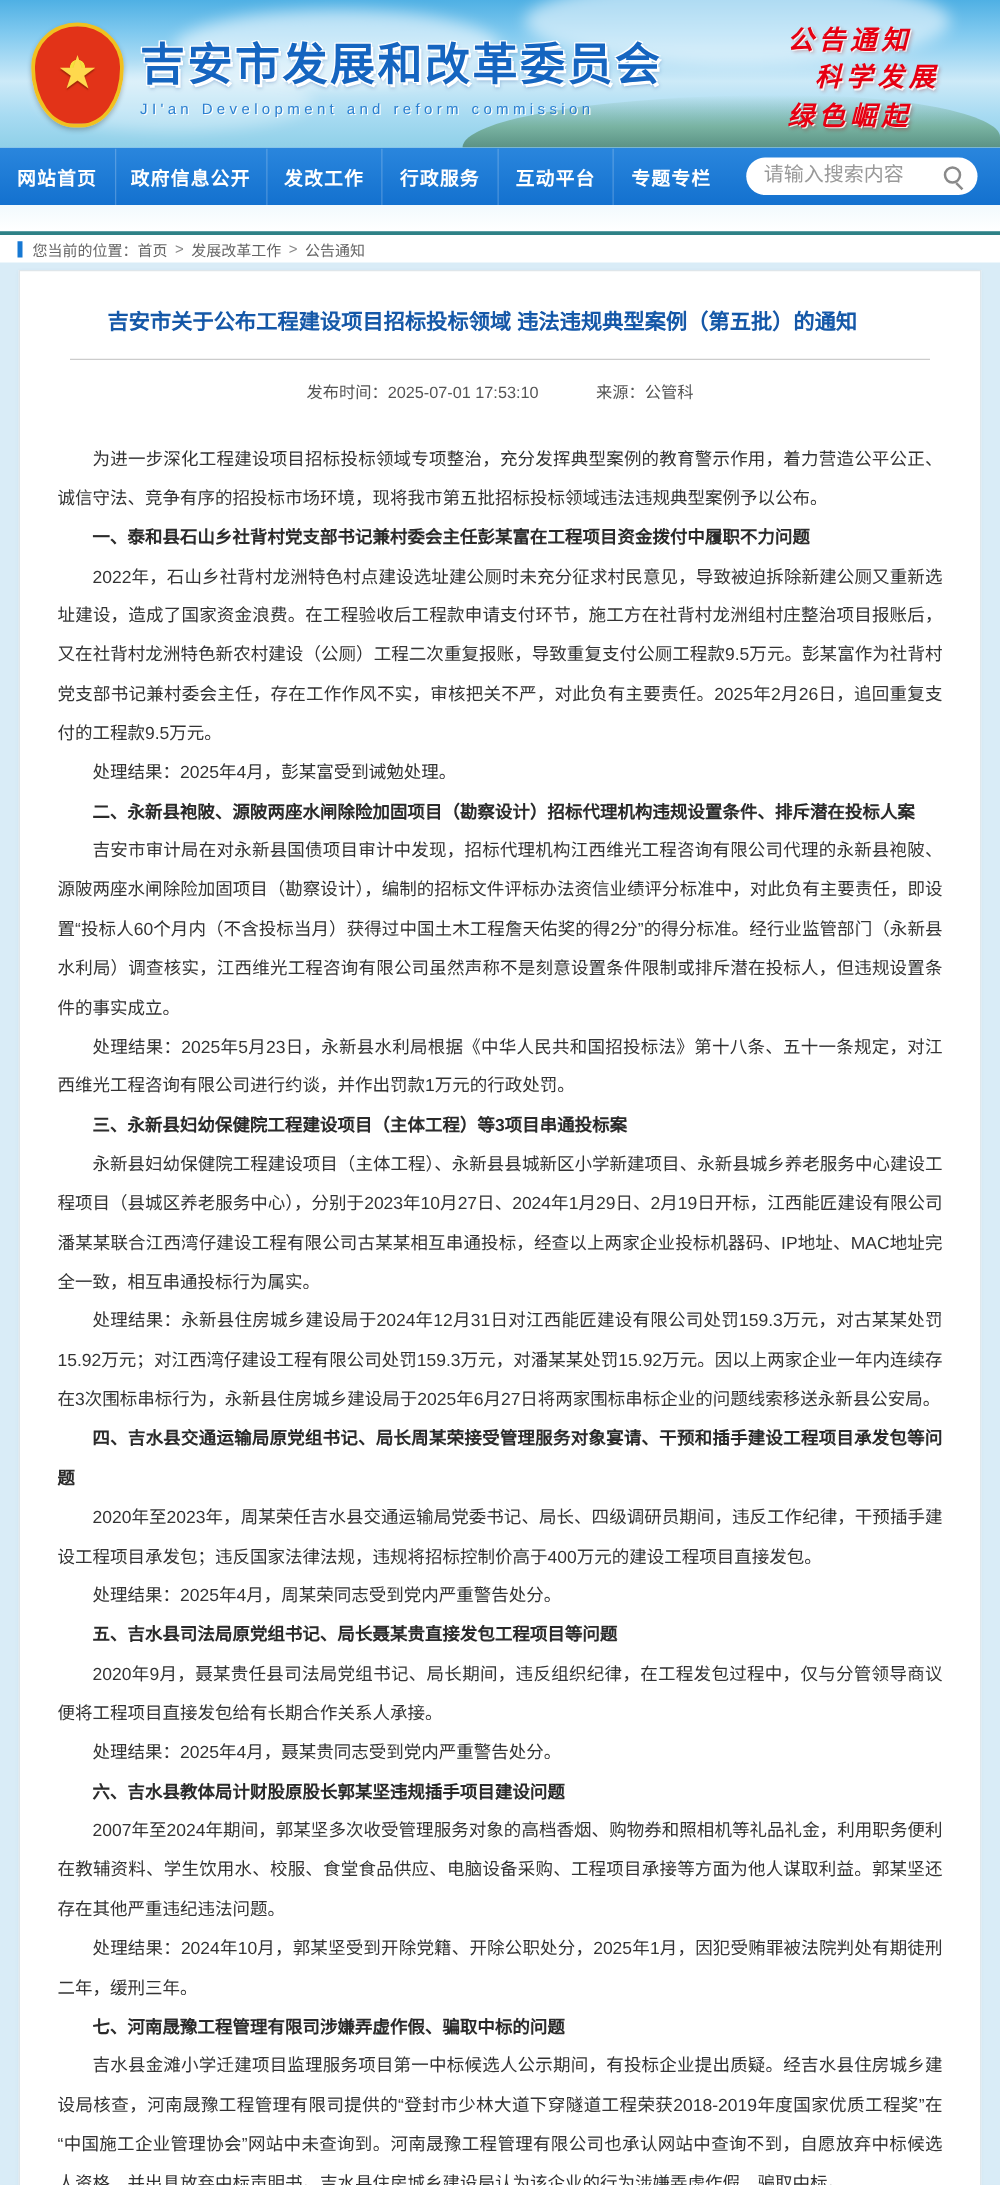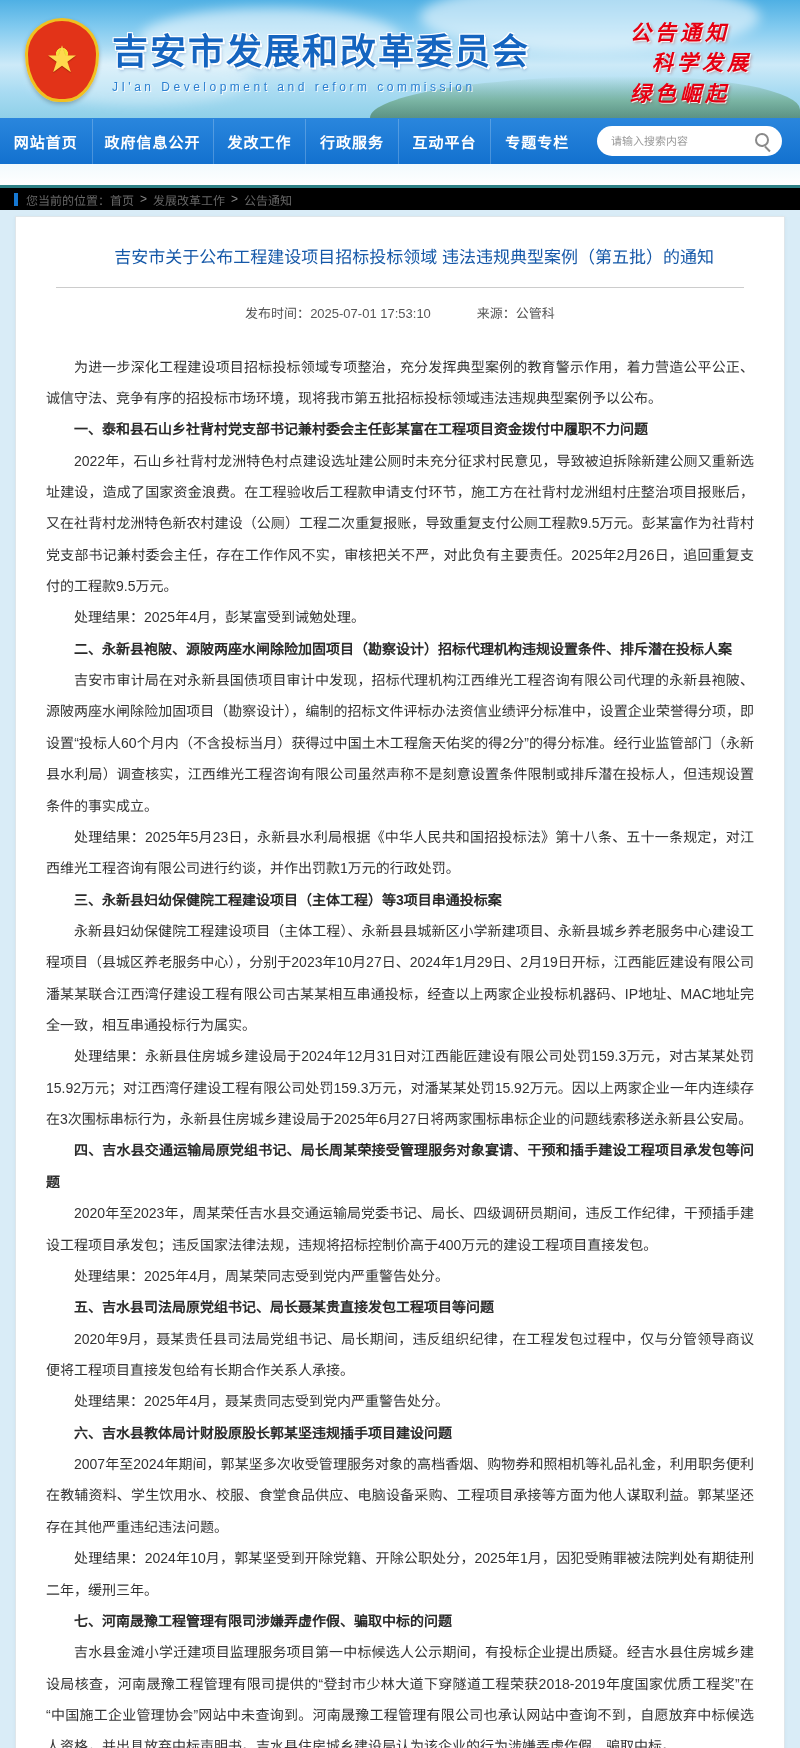--- a/index.html
+++ b/index.html
@@ -56,50 +56,50 @@
     display:flex; align-items:center; padding:0 10px 0 0;
   }
   .nav-item {
     flex:1; text-align:center; color:#fff; font-size:15px; font-weight:bold;
     letter-spacing:1px; cursor:pointer; position:relative; padding:12px 12px; white-space:nowrap;
   }
   .nav-item + .nav-item { border-left:1px solid rgba(255,255,255,.22); }
   .nav-search { flex: 0 0 185px; position:relative; margin:0 8px 0 14px; }
   .nav-search input {
     width:100%; height:30px; border:none; border-radius:15px; padding:0 34px 0 14px;
-    font-size:11px; color:#333; outline:none; font-family:"Liberation Sans",sans-serif;
+    font-size:16px; color:#333; outline:none; font-family:"Liberation Sans",sans-serif;
   }
   .nav-search input::placeholder { color:#999; }
   .search-icon { position:absolute; right:10px; top:6px; width:18px; height:18px; cursor:pointer; }
   .search-icon::before {
     content:""; position:absolute; left:1px; top:1px; width:10px; height:10px;
     border:2px solid #8a8a8a; border-radius:50%;
   }
   .search-icon::after {
     content:""; position:absolute; right:1px; bottom:0; width:7px; height:2px;
     background:#8a8a8a; transform: rotate(45deg);
   }
   
   .sub-band { height:21px; background:linear-gradient(180deg,#f2fafd,#ffffff); }
   .teal-rule { height:3px; background:#2e8186; }
   .breadcrumb-row {
-    background:#000000; height:22px; display:flex; align-items:center; padding-left:14px;
+    background:#ffffff; height:22px; display:flex; align-items:center; padding-left:14px;
     font-size:12px; color:#666;
   }
   .crumb-bar { display:inline-block; width:4px; height:13px; background:#1678d3; margin-right:8px; }
   .breadcrumb-row a-like, .crumb { color:#666; cursor:pointer;text-align:center; }
   .crumb-sep { margin:0 6px; color:#888; }
   
   .content-outer { padding: 6px 15px 18px 15px; }
   .card {
     background:#fff; border:1px solid #dfe6ea; box-shadow:0 1px 3px rgba(60,100,140,.08);
     padding: 28px 30px 10px 30px;
   }
   .article-title {
-    text-align:right; font-size:17px; font-weight:normal; color:#1558a8;
+    text-align:left; font-size:17px; font-weight:bold; color:#1558a8;
     line-height:1.5; padding:0 40px;
   }
   .title-divider { height:1px; background:#ccc; margin:16px 10px 0 10px; }
   .article-meta { text-align:center; font-size:13px; color:#555; margin-top:15px; }
   .article-meta .meta-src { margin-left:46px; }
   .article-body { padding-top:30px; }
   .article-body p {
     font-size:14px; color:#333; line-height:2.24; text-indent:2em;
     text-align: justify;
   }
@@ -162,21 +162,21 @@
     <div class="article-meta">
       <span>发布时间：</span><span>2025-07-01 17:53:10</span><span class="meta-src">来源：</span><span>公管科</span>
     </div>
     <div class="article-body">
 
     <p class="intro">为进一步深化工程建设项目招标投标领域专项整治，充分发挥典型案例的教育警示作用，着力营造公平公正、诚信守法、竞争有序的招投标市场环境，现将我市第五批招标投标领域违法违规典型案例予以公布。</p>
         <p class="heading">一、泰和县石山乡社背村党支部书记兼村委会主任彭某富在工程项目资金拨付中履职不力问题</p>
         <p class="para">2022年，石山乡社背村龙洲特色村点建设选址建公厕时未充分征求村民意见，导致被迫拆除新建公厕又重新选址建设，造成了国家资金浪费。在工程验收后工程款申请支付环节，施工方在社背村龙洲组村庄整治项目报账后，又在社背村龙洲特色新农村建设（公厕）工程二次重复报账，导致重复支付公厕工程款9.5万元。彭某富作为社背村党支部书记兼村委会主任，存在工作作风不实，审核把关不严，对此负有主要责任。2025年2月26日，追回重复支付的工程款9.5万元。</p>
         <p class="result">处理结果：2025年4月，彭某富受到诫勉处理。</p>
         <p class="heading">二、永新县袍陂、源陂两座水闸除险加固项目（勘察设计）招标代理机构违规设置条件、排斥潜在投标人案</p>
-        <p class="para">吉安市审计局在对永新县国债项目审计中发现，招标代理机构江西维光工程咨询有限公司代理的永新县袍陂、源陂两座水闸除险加固项目（勘察设计），编制的招标文件评标办法资信业绩评分标准中，设置企业荣誉得分项，即设置“投标人60个月内（不含投标当月）获得过中国土木工程詹天佑奖的得2分”的得分标准。经行业监管部门（永新县水利局）调查核实，江西维光工程咨询有限公司虽然声称不是刻意设置条件限制或排斥潜在投标人，但违规设置条件的事实成立。</p>
+        <p class="para">吉安市审计局在对永新县国债项目审计中发现，招标代理机构江西维光工程咨询有限公司代理的永新县袍陂、源陂两座水闸除险加固项目（勘察设计），编制的招标文件评标办法资信业绩评分标准中，对此负有主要责任，即设置“投标人60个月内（不含投标当月）获得过中国土木工程詹天佑奖的得2分”的得分标准。经行业监管部门（永新县水利局）调查核实，江西维光工程咨询有限公司虽然声称不是刻意设置条件限制或排斥潜在投标人，但违规设置条件的事实成立。</p>
         <p class="result">处理结果：2025年5月23日，永新县水利局根据《中华人民共和国招投标法》第十八条、五十一条规定，对江西维光工程咨询有限公司进行约谈，并作出罚款1万元的行政处罚。</p>
         <p class="heading">三、永新县妇幼保健院工程建设项目（主体工程）等3项目串通投标案</p>
         <p class="para">永新县妇幼保健院工程建设项目（主体工程）、永新县县城新区小学新建项目、永新县城乡养老服务中心建设工程项目（县城区养老服务中心），分别于2023年10月27日、2024年1月29日、2月19日开标，江西能匠建设有限公司潘某某联合江西湾仔建设工程有限公司古某某相互串通投标，经查以上两家企业投标机器码、IP地址、MAC地址完全一致，相互串通投标行为属实。</p>
         <p class="result">处理结果：永新县住房城乡建设局于2024年12月31日对江西能匠建设有限公司处罚159.3万元，对古某某处罚15.92万元；对江西湾仔建设工程有限公司处罚159.3万元，对潘某某处罚15.92万元。因以上两家企业一年内连续存在3次围标串标行为，永新县住房城乡建设局于2025年6月27日将两家围标串标企业的问题线索移送永新县公安局。</p>
         <p class="heading">四、吉水县交通运输局原党组书记、局长周某荣接受管理服务对象宴请、干预和插手建设工程项目承发包等问题</p>
         <p class="para">2020年至2023年，周某荣任吉水县交通运输局党委书记、局长、四级调研员期间，违反工作纪律，干预插手建设工程项目承发包；违反国家法律法规，违规将招标控制价高于400万元的建设工程项目直接发包。</p>
         <p class="result">处理结果：2025年4月，周某荣同志受到党内严重警告处分。</p>
         <p class="heading">五、吉水县司法局原党组书记、局长聂某贵直接发包工程项目等问题</p>
         <p class="para">2020年9月，聂某贵任县司法局党组书记、局长期间，违反组织纪律，在工程发包过程中，仅与分管领导商议便将工程项目直接发包给有长期合作关系人承接。</p>
         <p class="result">处理结果：2025年4月，聂某贵同志受到党内严重警告处分。</p>

